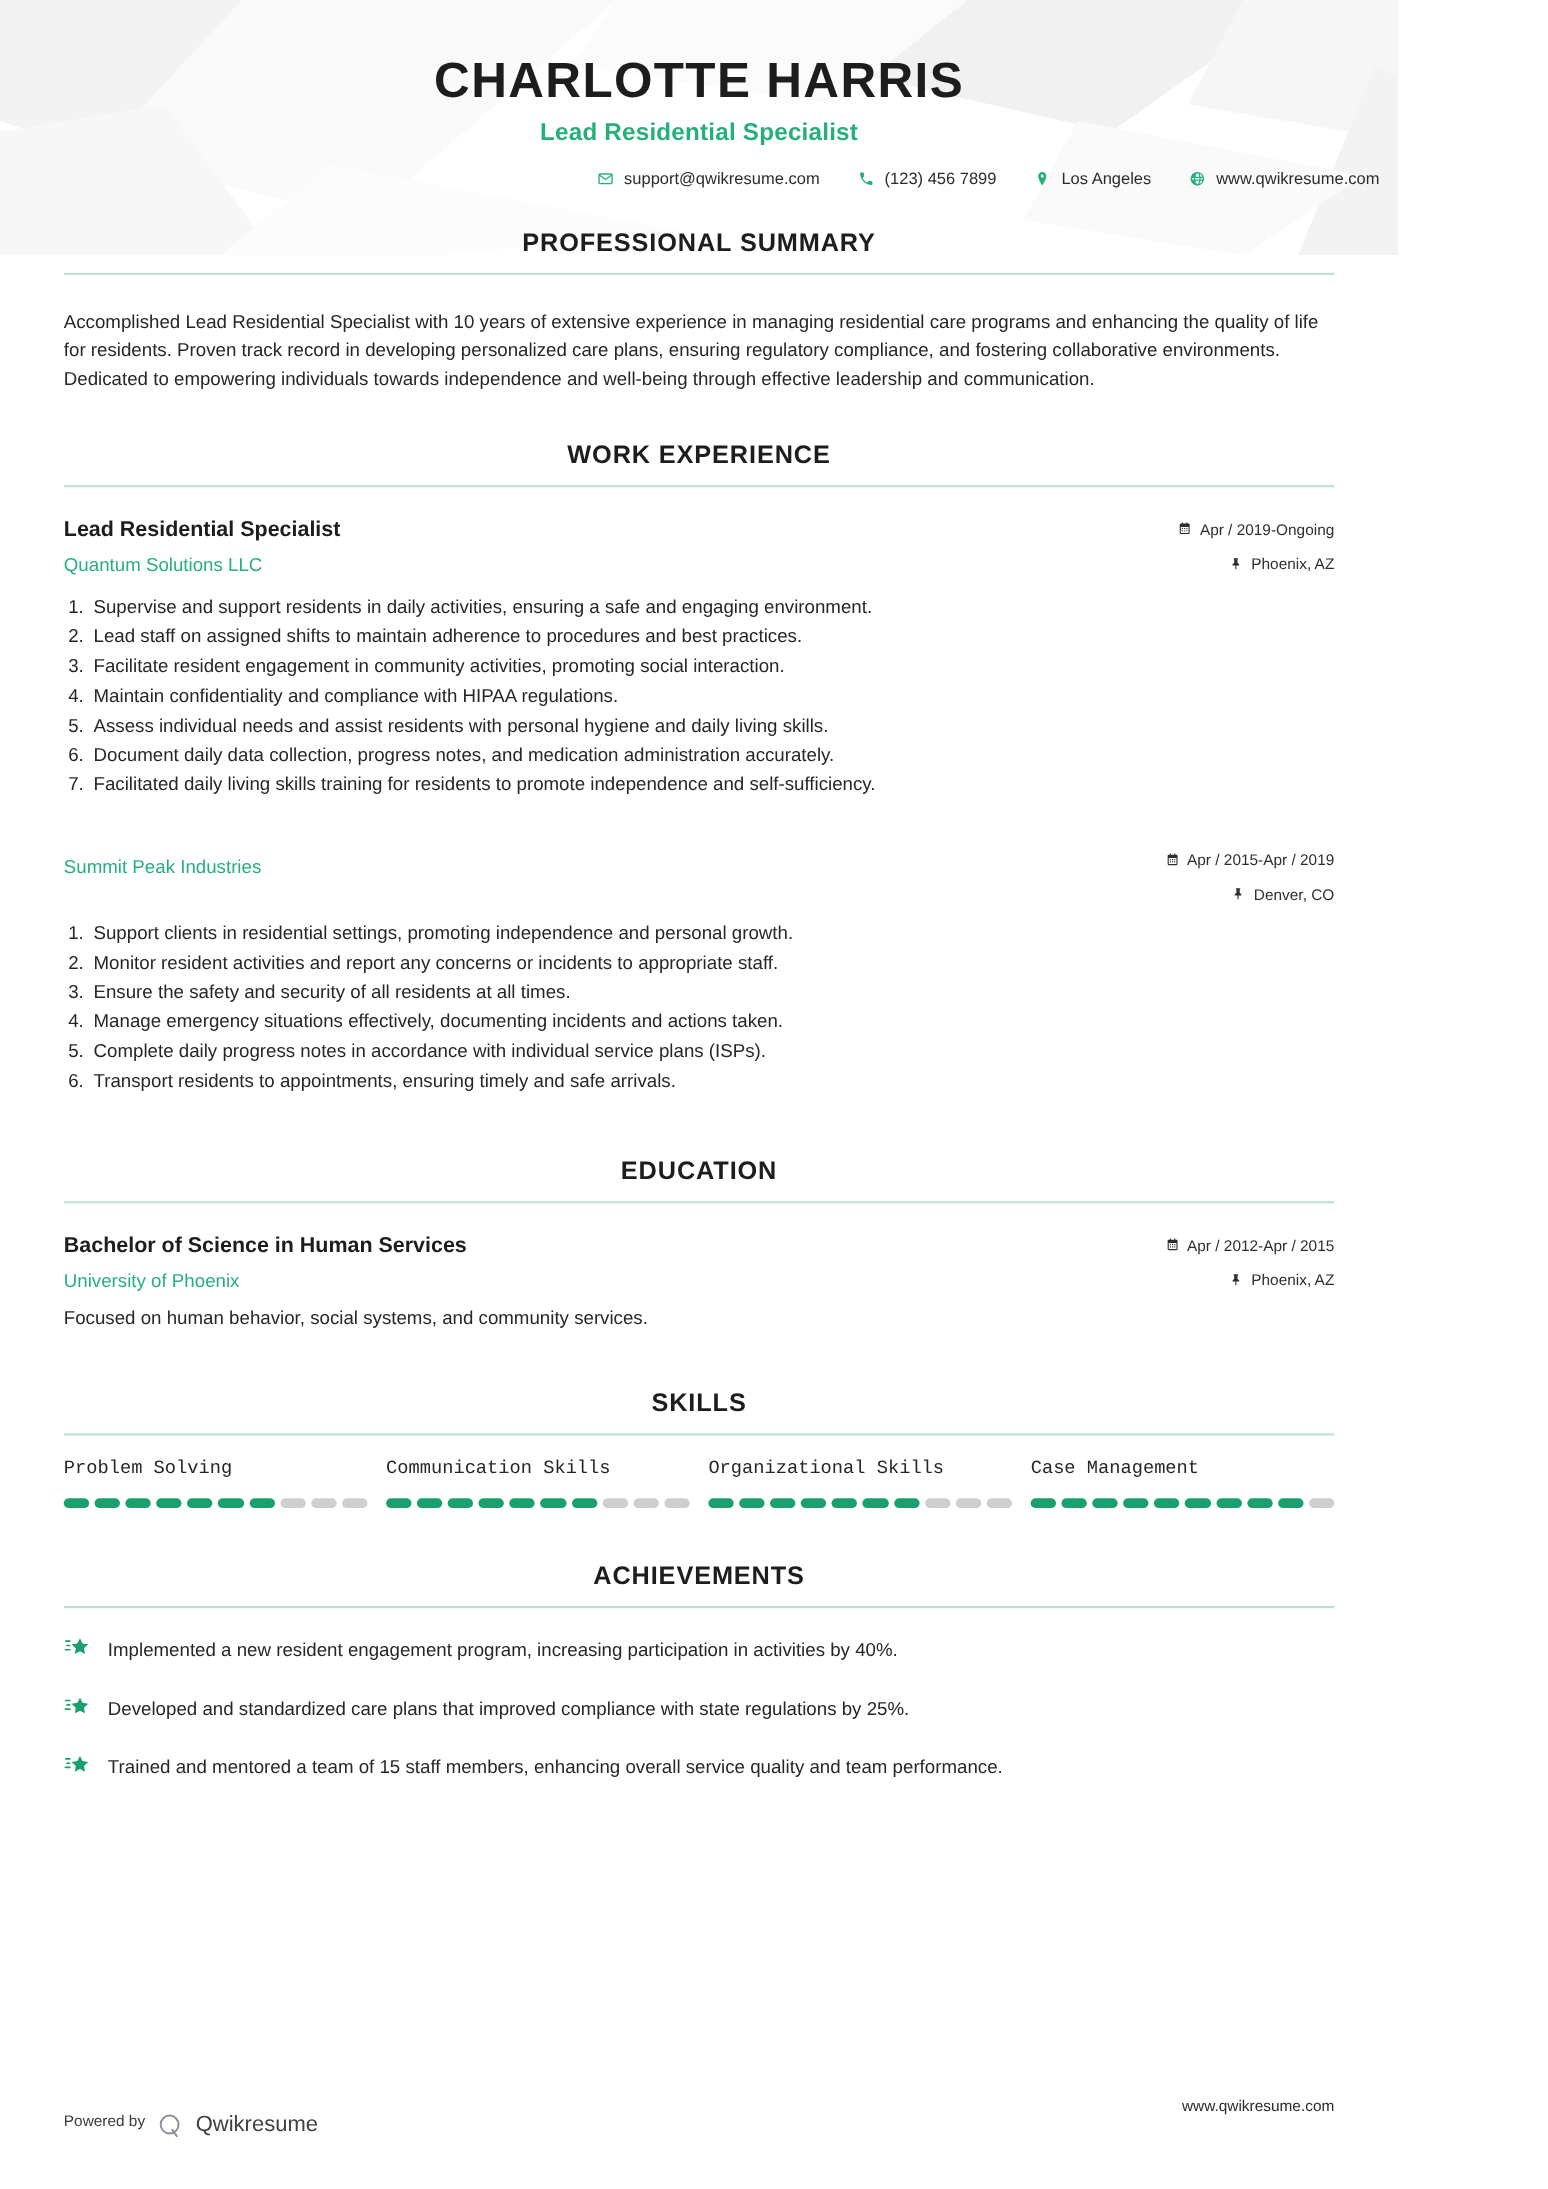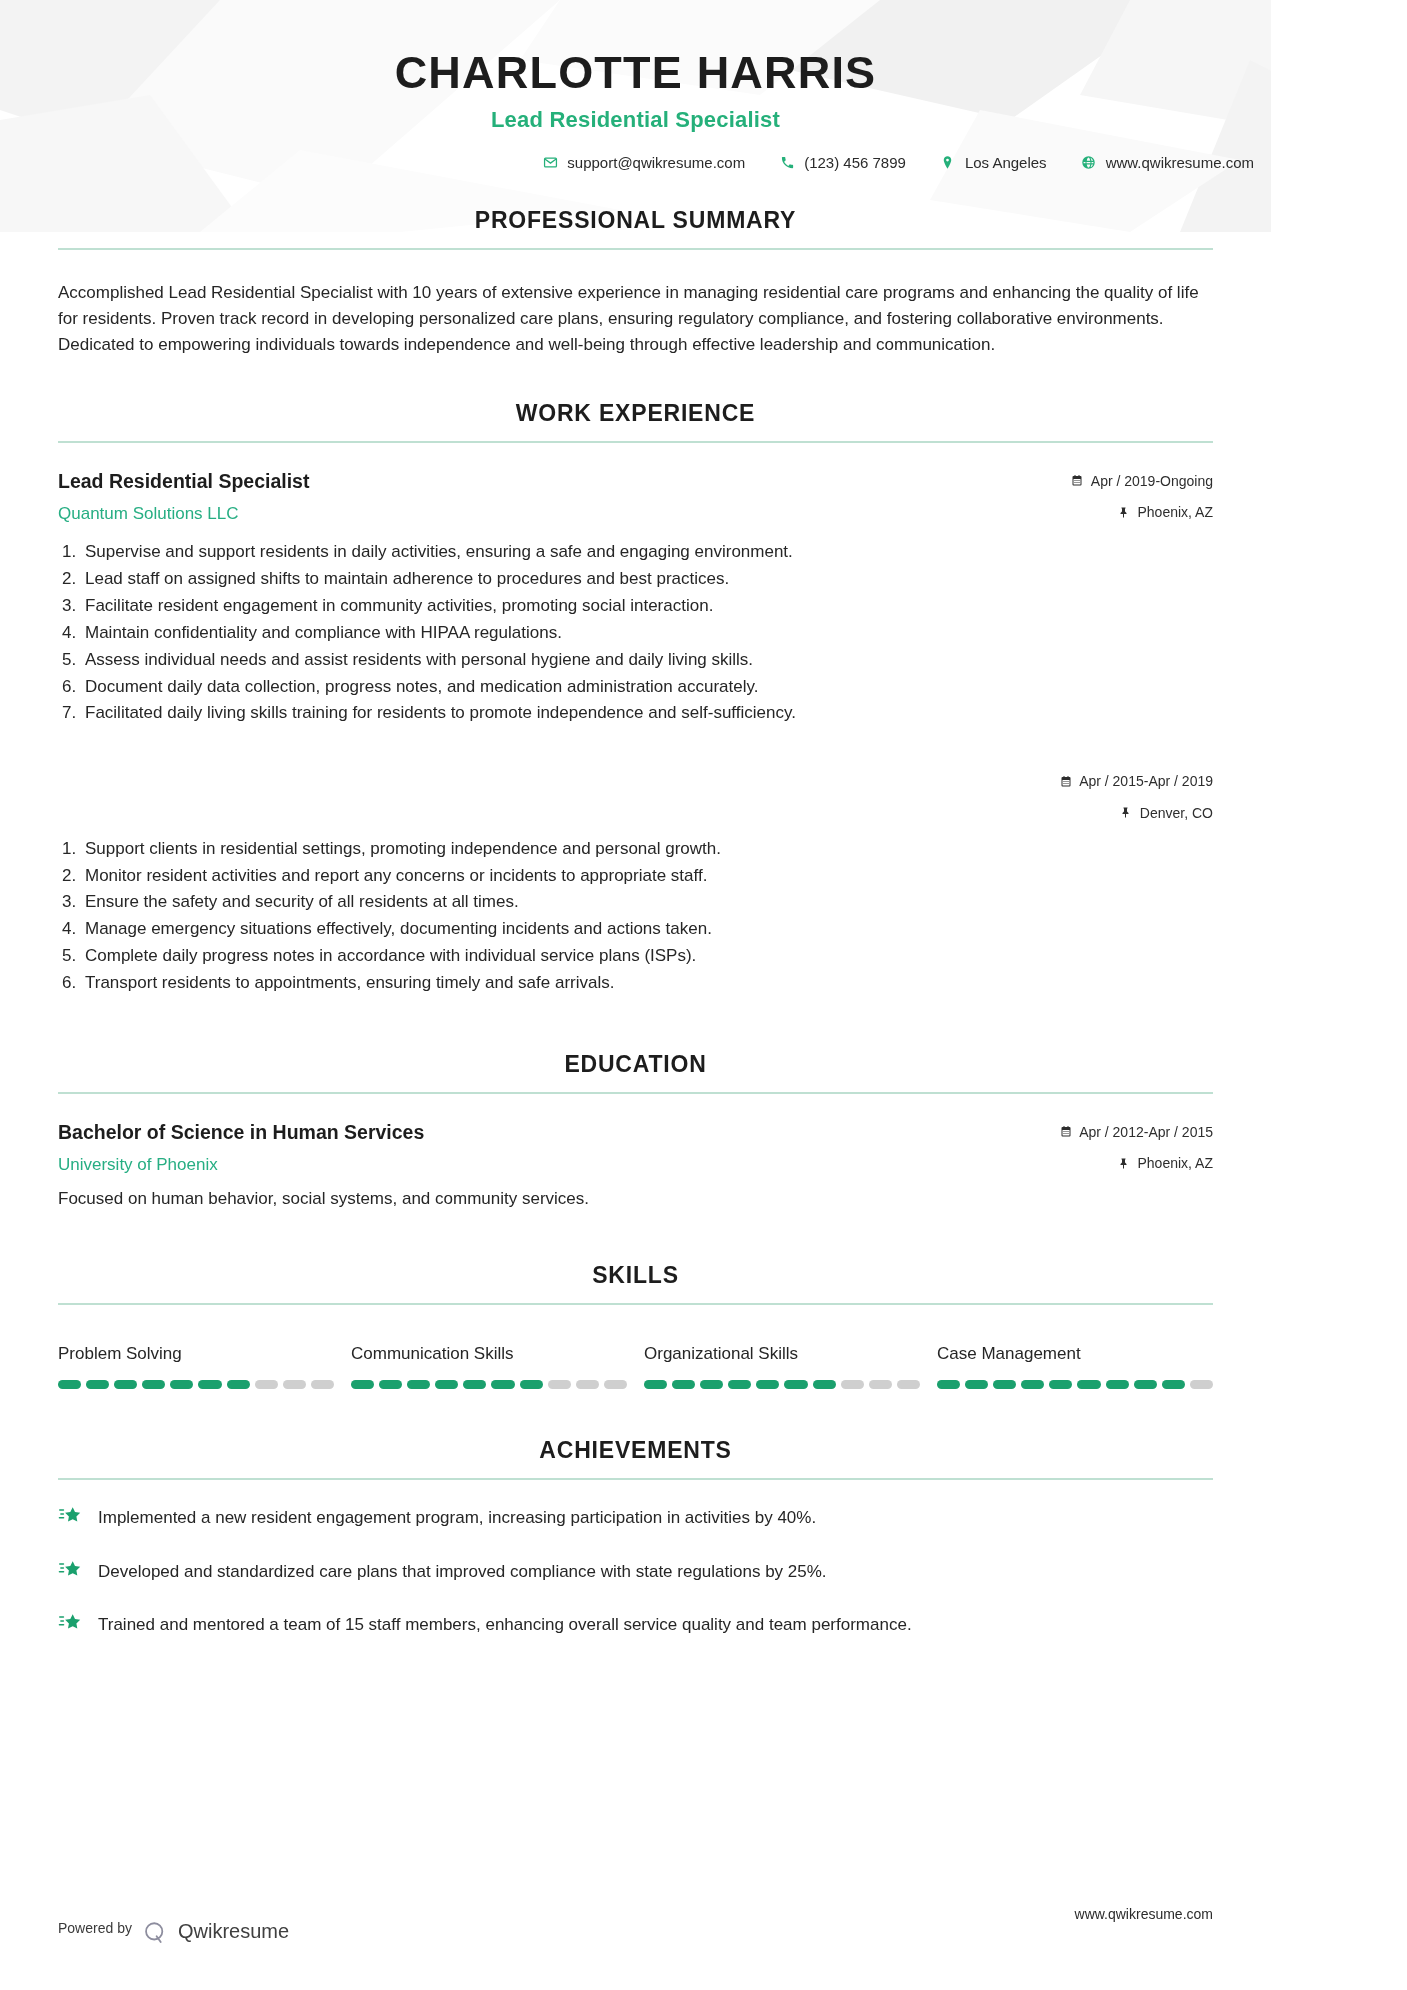--- a/index.html
+++ b/index.html
@@ -162,24 +162,25 @@
 
   .edu-desc {
     margin-top: 10px;
     font-size: 17px;
     line-height: 1.5;
     color: #262626;
   }
 
   
   .skills-grid {
-    margin-top: 38px;
+    margin-top: 20px;
     display: grid;
     grid-template-columns: repeat(4, 1fr);
     column-gap: 17px;
+    font-family: Liberation Mono, monospace;
   }
   .skill-name {
     font-size: 17px;
     color: #262626;
     line-height: 1.3;
   }
   .skill-bar {
     margin-top: 15px;
     display: flex;
     gap: 5px;
@@ -372,20 +373,21 @@
         <div class="bullet">
             <span class="bnum">7.</span>
             <span class="btxt">Facilitated daily living skills training for residents to promote independence and self-sufficiency.</span>
           </div>
       </div>
     </div>
 
     <div class="entry" style="margin-top:42px;">
       <div class="entry-top">
         <div class="entry-left">
+          <div class="entry-org">Summit Peak Industries</div>
         </div>
         <div class="entry-right">
           <div class="meta-line">
             <span class="meta-ico">
               <svg viewBox="0 0 24 24" fill="currentColor">
                 <path d="M7 1v2H5a2 2 0 0 0-2 2v15a2 2 0 0 0 2 2h14a2 2 0 0 0 2-2V5a2 2 0 0 0-2-2h-2V1h-2v2H9V1H7zm12 8v11H5V9h14zM7 11v2h2v-2H7zm4 0v2h2v-2h-2zm4 0v2h2v-2h-2zM7 15v2h2v-2H7zm4 0v2h2v-2h-2zm4 0v2h2v-2h-2z"></path>
               </svg>
             </span>
             <span>Apr / 2015-Apr / 2019</span>
           </div>

